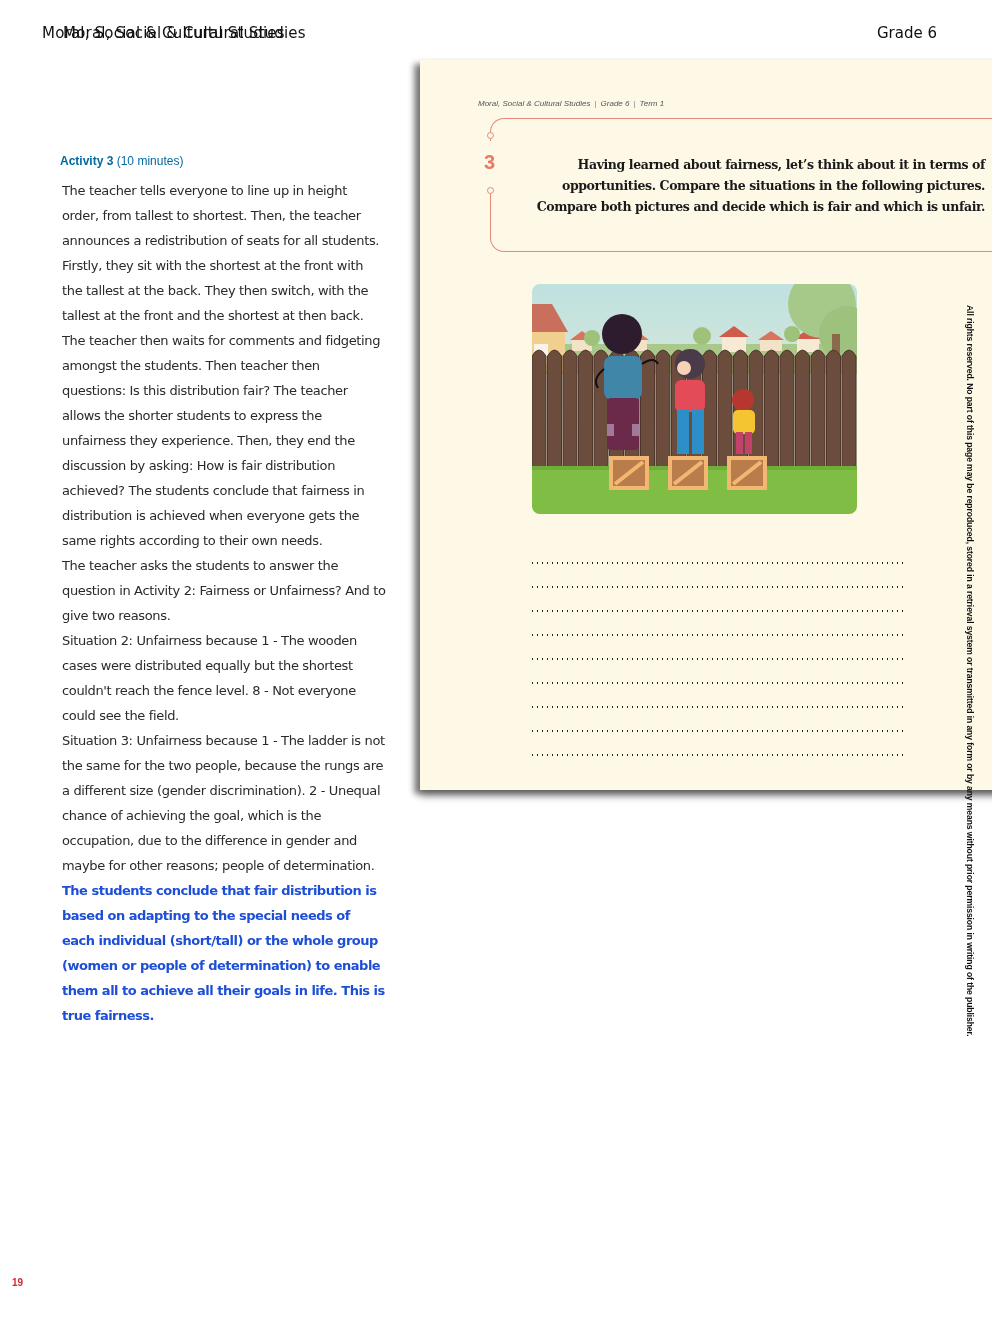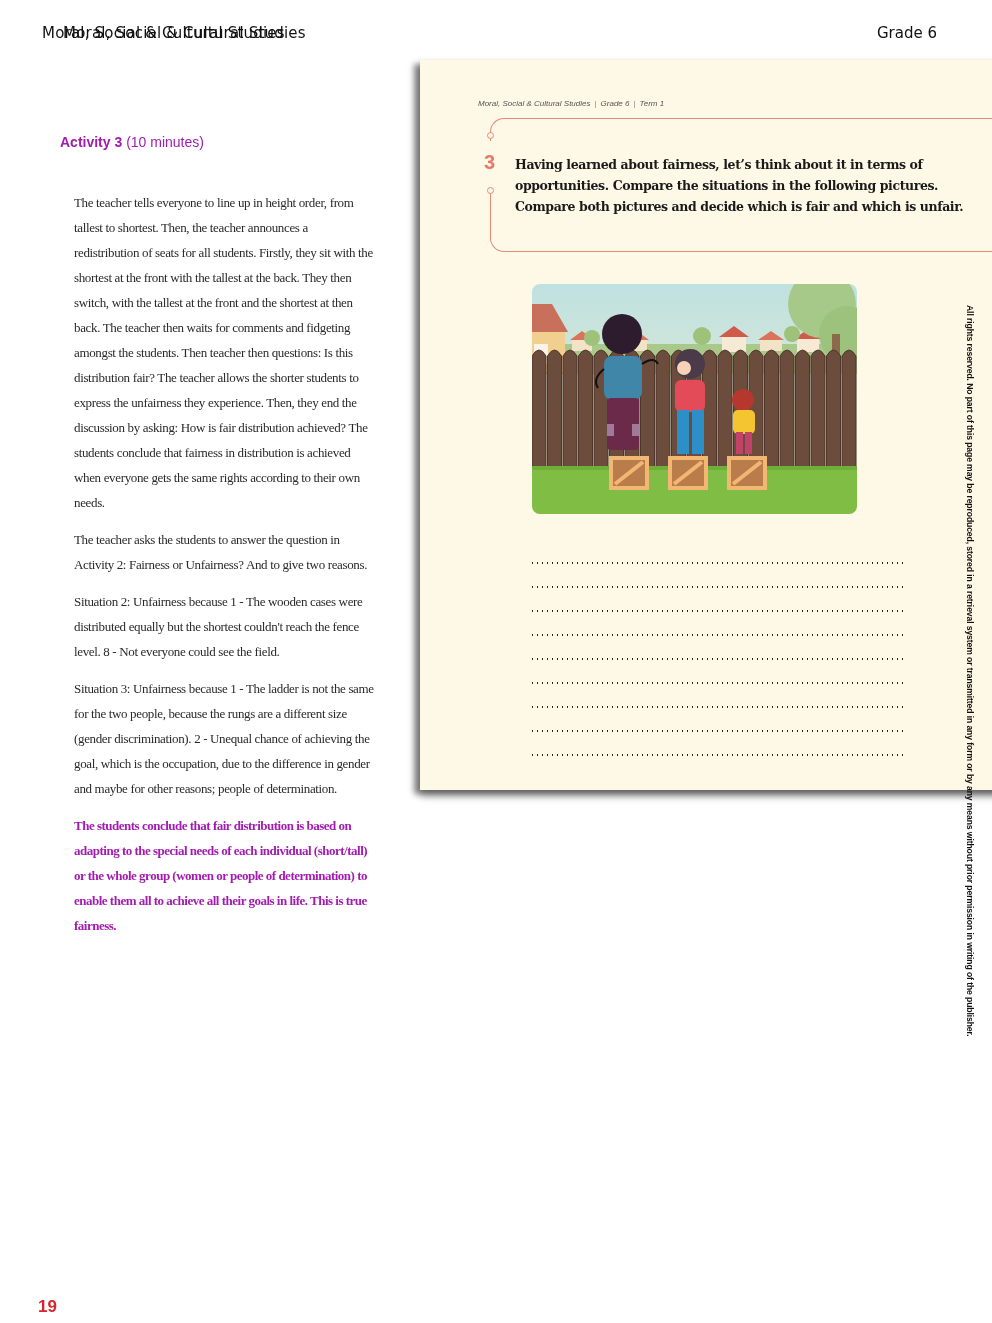--- a/index.html
+++ b/index.html
@@ -9,34 +9,34 @@
   }
   .hdr-left {
     position: absolute; left: 42px; top: 24px; font-size: 15px; color: #111;
     font-family: "DejaVu Sans", sans-serif; letter-spacing: 0.2px;
   }
   .hdr-left .ghost { position: absolute; left: 21px; top: 0; white-space: nowrap; }
   .hdr-right {
     position: absolute; left: 877px; top: 24px; font-size: 15px; color: #111;
   }
   .act-title {
-    position: absolute; left: 60px; top: 134px; font-size: 14px; color: #a21caf;
+    position: absolute; left: 60px; top: 154px; font-size: 12px; color: #0369a1;
     font-family: "Liberation Sans", sans-serif;
   }
   .act-title b { font-weight: bold; }
   .body-text {
     position: absolute; left: 62px; top: 178px; width: 324px;
     font-size: 13px; line-height: 25px; color: #2a2a2a;
     font-family: "DejaVu Sans", sans-serif; letter-spacing: -0.35px;
   }
-  .body-text p { margin: 12px; font-family: Liberation Serif, serif; }
-  .body-text .bold { font-weight: bold; color: #a21caf; letter-spacing: -0.5px; }
+  .body-text p { margin: 0; }
+  .body-text .bold { font-weight: bold; color: #1d4ed8; letter-spacing: -0.5px; }
   .page-num {
-    position: absolute; left: 38px; top: 1277px; font-size: 17px; font-weight: bold;
-    color: #d6262c; font-family: "Liberation Sans", sans-serif; margin-top: 20px;
+    position: absolute; left: 12px; top: 1277px; font-size: 10px; font-weight: bold;
+    color: #d6262c; font-family: "Liberation Sans", sans-serif;
   }
   
   .sheet {
     position: absolute; left: 420px; top: 60px; width: 600px; height: 730px;
     background: #fef8e7;
     box-shadow: -6px 4px 6px rgba(0,0,0,0.45), 0 6px 8px rgba(0,0,0,0.35);
   }
   .sheet-crumb {
     position: absolute; left: 58px; top: 39px; font-size: 8px; color: #555;
     font-family: "Liberation Sans", sans-serif; white-space: nowrap; font-style: italic;
@@ -53,21 +53,21 @@
   .qbox .gap {
     position: absolute; left: -3px; top: 22px; width: 6px; height: 50px; background: #fef8e7;
   }
   .qnum {
     position: absolute; left: 64px; top: 91px; font-size: 20px; font-weight: bold; color: #e8796a;
     font-family: "Liberation Sans", sans-serif;
   }
   .qtext {
     position: absolute; left: 95px; top: 94px; width: 470px;
     font-family: "DejaVu Serif", serif; font-weight: bold; font-size: 12.5px;
-    line-height: 21px; color: #1a1a1a; letter-spacing: -0.4px;
+    line-height: 21px; color: #1a1a1a; letter-spacing: -0.4px; text-align: right;
   }
   .illus {
     position: absolute; left: 112px; top: 224px; width: 325px; height: 230px;
     border-radius: 8px; overflow: hidden;
   }
   .dots {
     position: absolute; left: 110px; top: 480px; width: 376px;
   }
   .dotline {
     height: 24px; position: relative;

